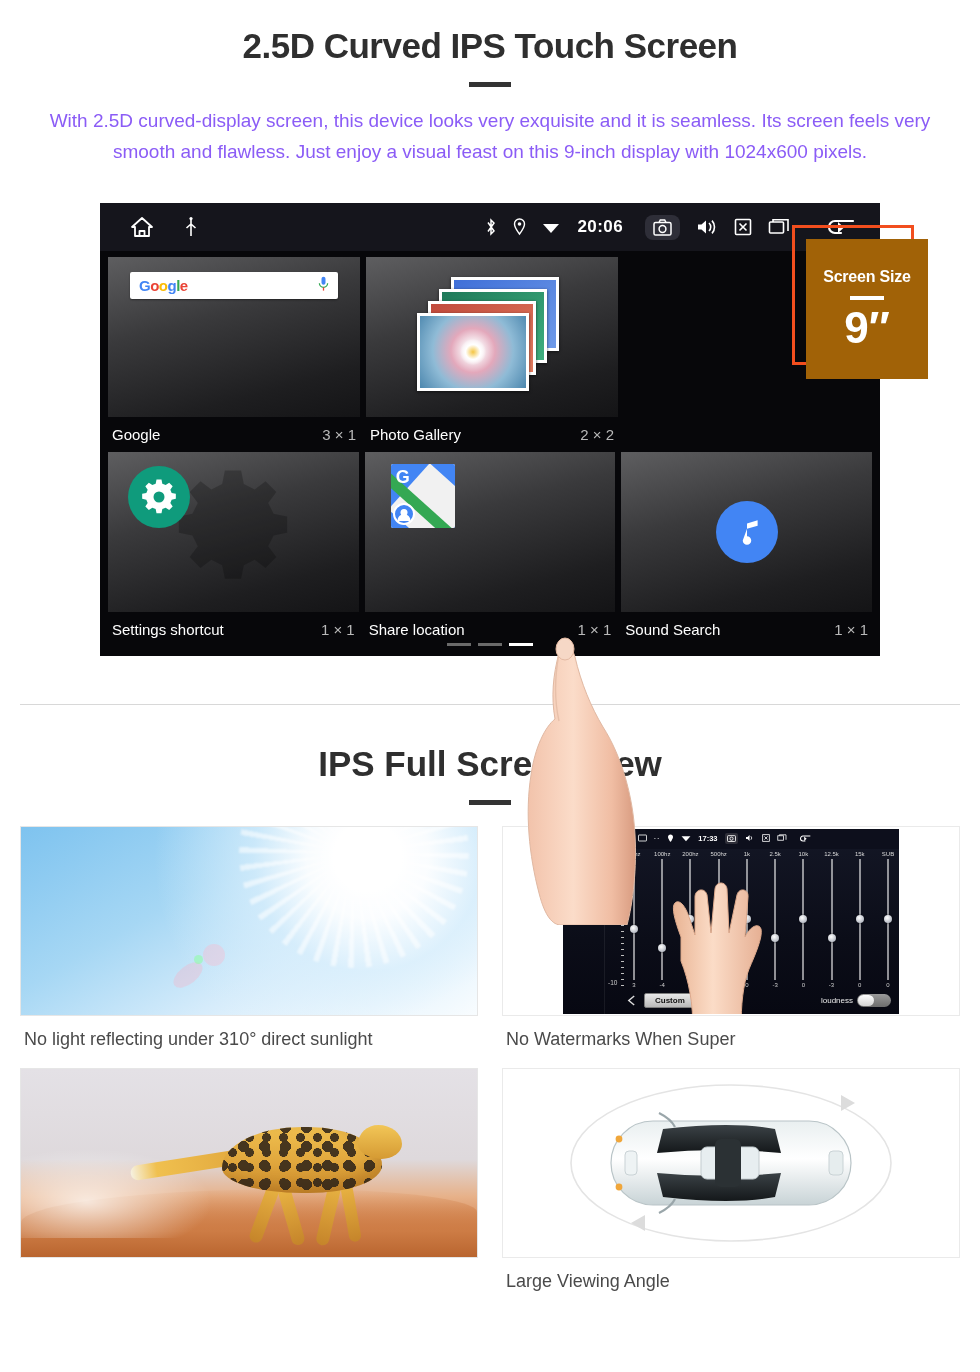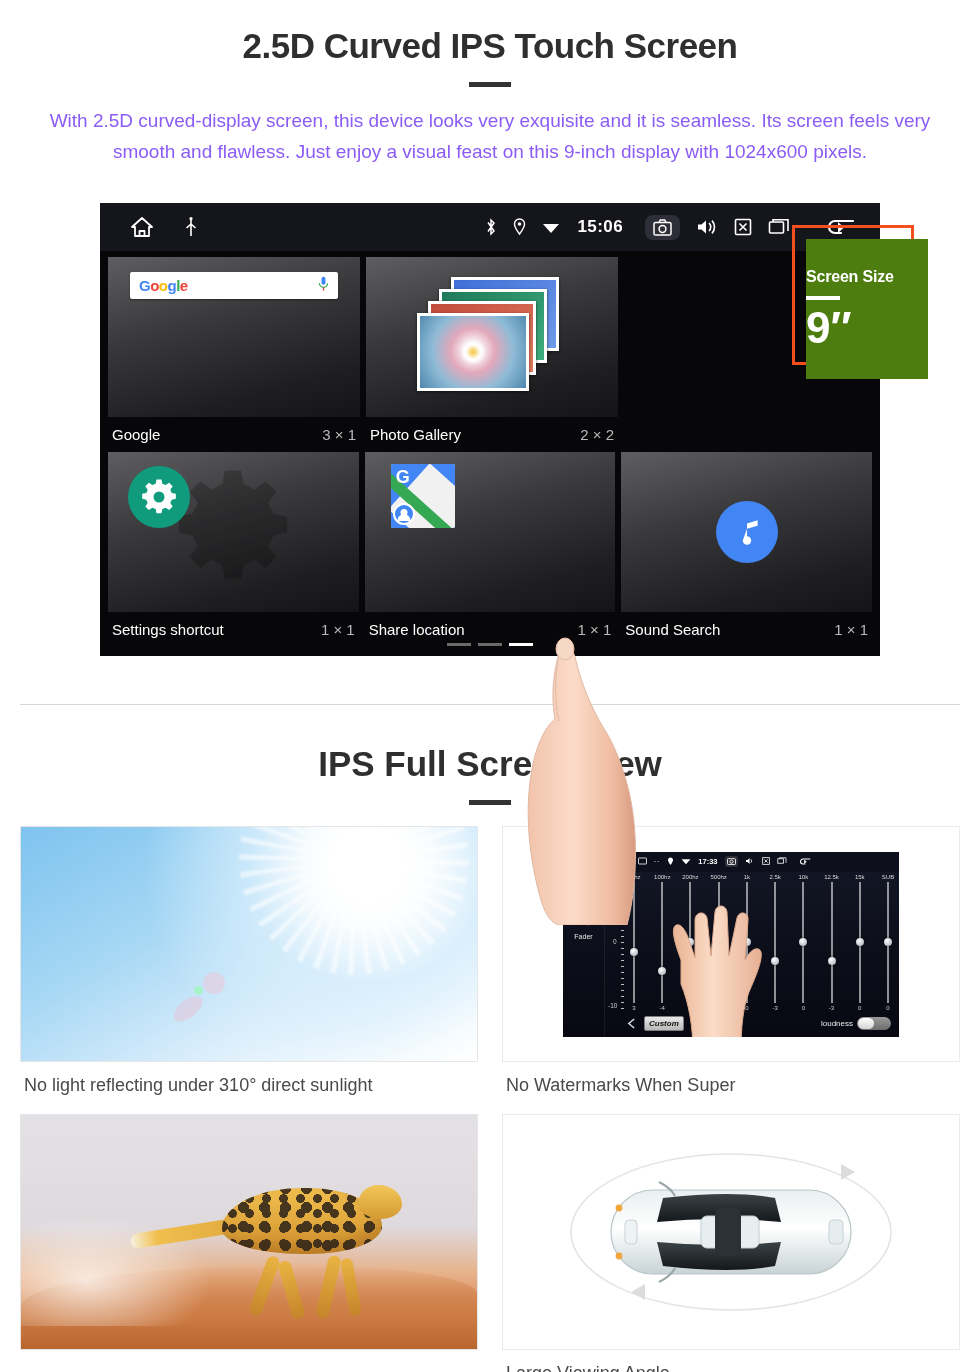--- a/index.html
+++ b/index.html
@@ -173,42 +173,42 @@
   }
 
   
   .badge-wrap { position:absolute; left:692px; top:22px; z-index:8; }
   .badge-outline {
     position:absolute; left:0; top:0;
     width:122px; height:140px; border:3px solid #F24E1E;
   }
   .badge-solid {
     position:absolute; left:14px; top:14px;
-    width:122px; height:140px; background:#4d7c0f;
-    display:flex; flex-direction:column; align-items:flex-start; justify-content:center;
+    width:122px; height:140px; background:#a16207;
+    display:flex; flex-direction:column; align-items:center; justify-content:center;
   }
   .badge-t { color:#fff; font-size:16px; font-weight:bold; letter-spacing:-0.2px; }
   .badge-rule { width:34px; height:4px; background:#fff; margin:10px 0 6px; }
   .badge-n { color:#fff; font-size:44px; font-weight:bold; line-height:1; }
 
   
   .divider { position:absolute; left:20px; top:704px; width:940px; height:1px; background:#d8d8d8; }
 
   
   .title2 {
     position:absolute; left:0; right:0; top:744px;
     text-align:center; font-size:35px; font-weight:bold; color:#2f2f2f;
   }
   .title2-rule { position:absolute; left:50%; top:800px; transform:translateX(-50%); width:42px; height:5px; background:#333; }
 
   .grid { position:absolute; left:20px; top:826px; width:940px; }
   .row2 { display:flex; gap:24px; }
   .cardcol { width:458px; }
   .card {
-    width:458px; height:236px; border:1px solid #e6e6e6; overflow:hidden;
+    width:458px; height:190px; border:1px solid #e6e6e6; overflow:hidden;
     position:relative; background:#fff;
   }
   .card.plain { border:1px solid #eaeaea; }
   .caption { font-size:18px; color:#4a4a4a; padding:13px 4px 18px 4px; }
 
   
   .sun {
     position:absolute; inset:0;
     background:
       radial-gradient(circle at 76% 16%, #ffffff 0%, #ffffff 9%, rgba(255,255,255,.9) 16%, rgba(215,238,252,.75) 30%, rgba(255,255,255,0) 56%),
@@ -289,22 +289,21 @@
   .band .fl { color:#d9d9d9; font-size:6px; margin-bottom:2px; }
   .band .track { position:relative; flex:1; width:2px; background:rgba(255,255,255,.55); }
   .band .knob { position:absolute; left:50%; transform:translate(-50%,-50%);
     width:8px; height:8px; border-radius:50%;
     background: radial-gradient(circle at 40% 35%, #ffffff, #9aa0ad); box-shadow:0 0 2px rgba(0,0,0,.8); }
   .band .val { color:#cfcfcf; font-size:6px; margin-top:2px; }
   .amp-foot { position:absolute; left:22px; right:8px; bottom:3px; height:20px; display:flex; align-items:center; gap:8px; }
   .preset {
     background: linear-gradient(180deg,#e9e9e9,#b9b9b9); color:#111;
     font-size:8px; font-weight:bold; border:1px solid #7d7d7d; border-radius:2px;
-    padding:2px 4px;
-    font-style:italic;
+    padding:2px 10px;
   }
   .loud { margin-left:auto; display:flex; align-items:center; gap:4px; color:#eaeaea; font-size:8px; }
   .toggle { width:34px; height:13px; border-radius:8px; background:linear-gradient(180deg,#9a9a9a,#6d6d6d); position:relative; }
   .toggle::after{content:""; position:absolute; left:1px; top:1px; width:16px; height:11px; border-radius:7px;
     background:linear-gradient(180deg,#ffffff,#d4d4d4);}
   .amp-hand { position:absolute; left:96px; top:52px; width:120px; height:150px; z-index:3; pointer-events:none; }
 </style>
 </head>
 <body>
 
@@ -340,21 +339,21 @@
         <svg width="13" height="18" viewBox="0 0 13 18">
             <path d="M6.5 1 C3.5 1 1.5 3.2 1.5 6 c0 3.5 5 10 5 10 s5-6.5 5-10 c0-2.8-2-5-5-5 Z" fill="none" stroke="#fff" stroke-width="1.4"></path>
             <circle cx="6.5" cy="6" r="1.8" fill="#fff"></circle>
           </svg>
       </span>
       <span class="sb-ic">
         <svg width="18" height="14" viewBox="0 0 18 14">
             <path d="M1 4 L9 13 L17 4 Z" fill="#fff"></path>
           </svg>
       </span>
-      <span class="sb-time">15:06</span>
+      <span class="sb-time">20:06</span>
       <span class="sb-cam-wrap">
         <svg width="19" height="17" viewBox="0 0 19 17">
             <rect x="1" y="3.5" width="17" height="12.5" rx="1.6" fill="none" stroke="#fff" stroke-width="1.5"></rect>
             <path d="M6 3.5 L7.3 1 h4.4 L13 3.5" fill="none" stroke="#fff" stroke-width="1.5"></path>
             <circle cx="9.5" cy="10" r="3.4" fill="none" stroke="#fff" stroke-width="1.5"></circle>
           </svg>
       </span>
       <span class="sb-ic">
         <svg width="22" height="18" viewBox="0 0 22 18">
             <path d="M2 6.5 h3.5 L10 2.5 v13 L5.5 11.5 H2 Z" fill="#fff"></path>

